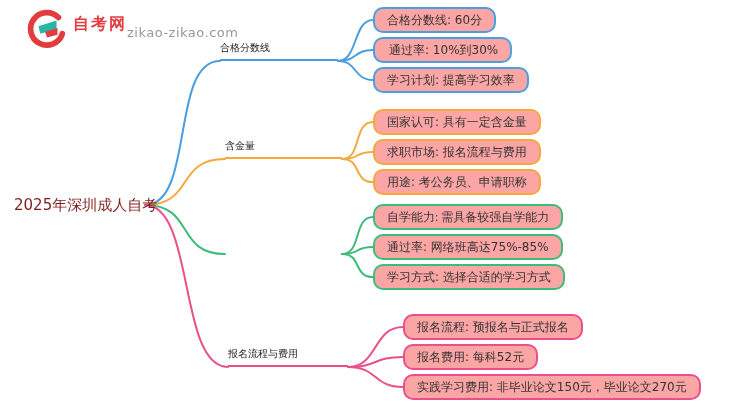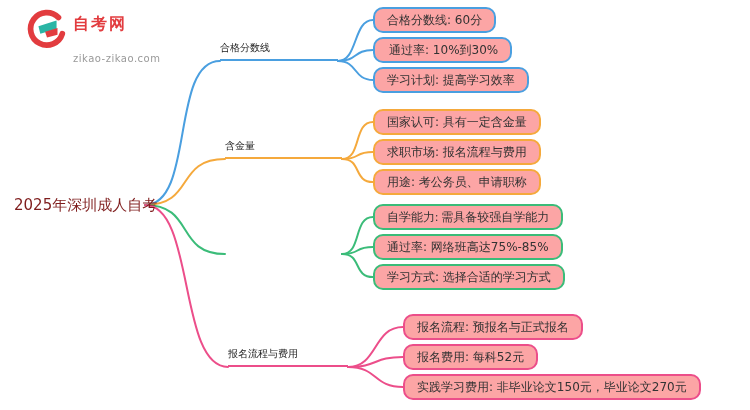--- a/index.html
+++ b/index.html
@@ -9,23 +9,23 @@
   }
   .connectors{position:absolute;left:0;top:0;width:750px;height:410px;}
   .connectors path{fill:none;stroke-width:2;stroke-linecap:round;}
   .stroke-blue{stroke:var(--color-blue);}
   .stroke-orange{stroke:var(--color-orange);}
   .stroke-green{stroke:var(--color-green);}
   .stroke-pink{stroke:var(--color-pink);}
 
   .logo{position:absolute;left:26px;top:8px;display:flex;align-items:flex-start;}
   .logo-icon{display:inline-block;width:42px;height:42px;}
-  .logo-text{display:flex;flex-direction:column;margin-left:5px;margin-top:6px;}
+  .logo-text{display:flex;flex-direction:row;margin-left:5px;margin-top:6px;}
   .logo-name{font-size:16px;font-weight:bold;color:var(--color-logo_red);letter-spacing:2px;}
-  .logo-url{font-size:10px;color:#999999;margin-top:18px;letter-spacing:0.5px;}
+  .logo-url{font-size:13px;color:#999999;margin-top:11px;letter-spacing:0.5px;}
 
   .root{
     position:absolute;left:14px;top:197px;font-size:15px;color:#7f1d1d;
     white-space:nowrap;line-height:17px;text-align:center;
   }
 
   .branch-label{
     position:absolute;height:21px;line-height:21px;text-align:left;
     font-size:10px;color:#222222;border-bottom:2px solid;white-space:nowrap;font-family:Liberation Mono, monospace;
   }

